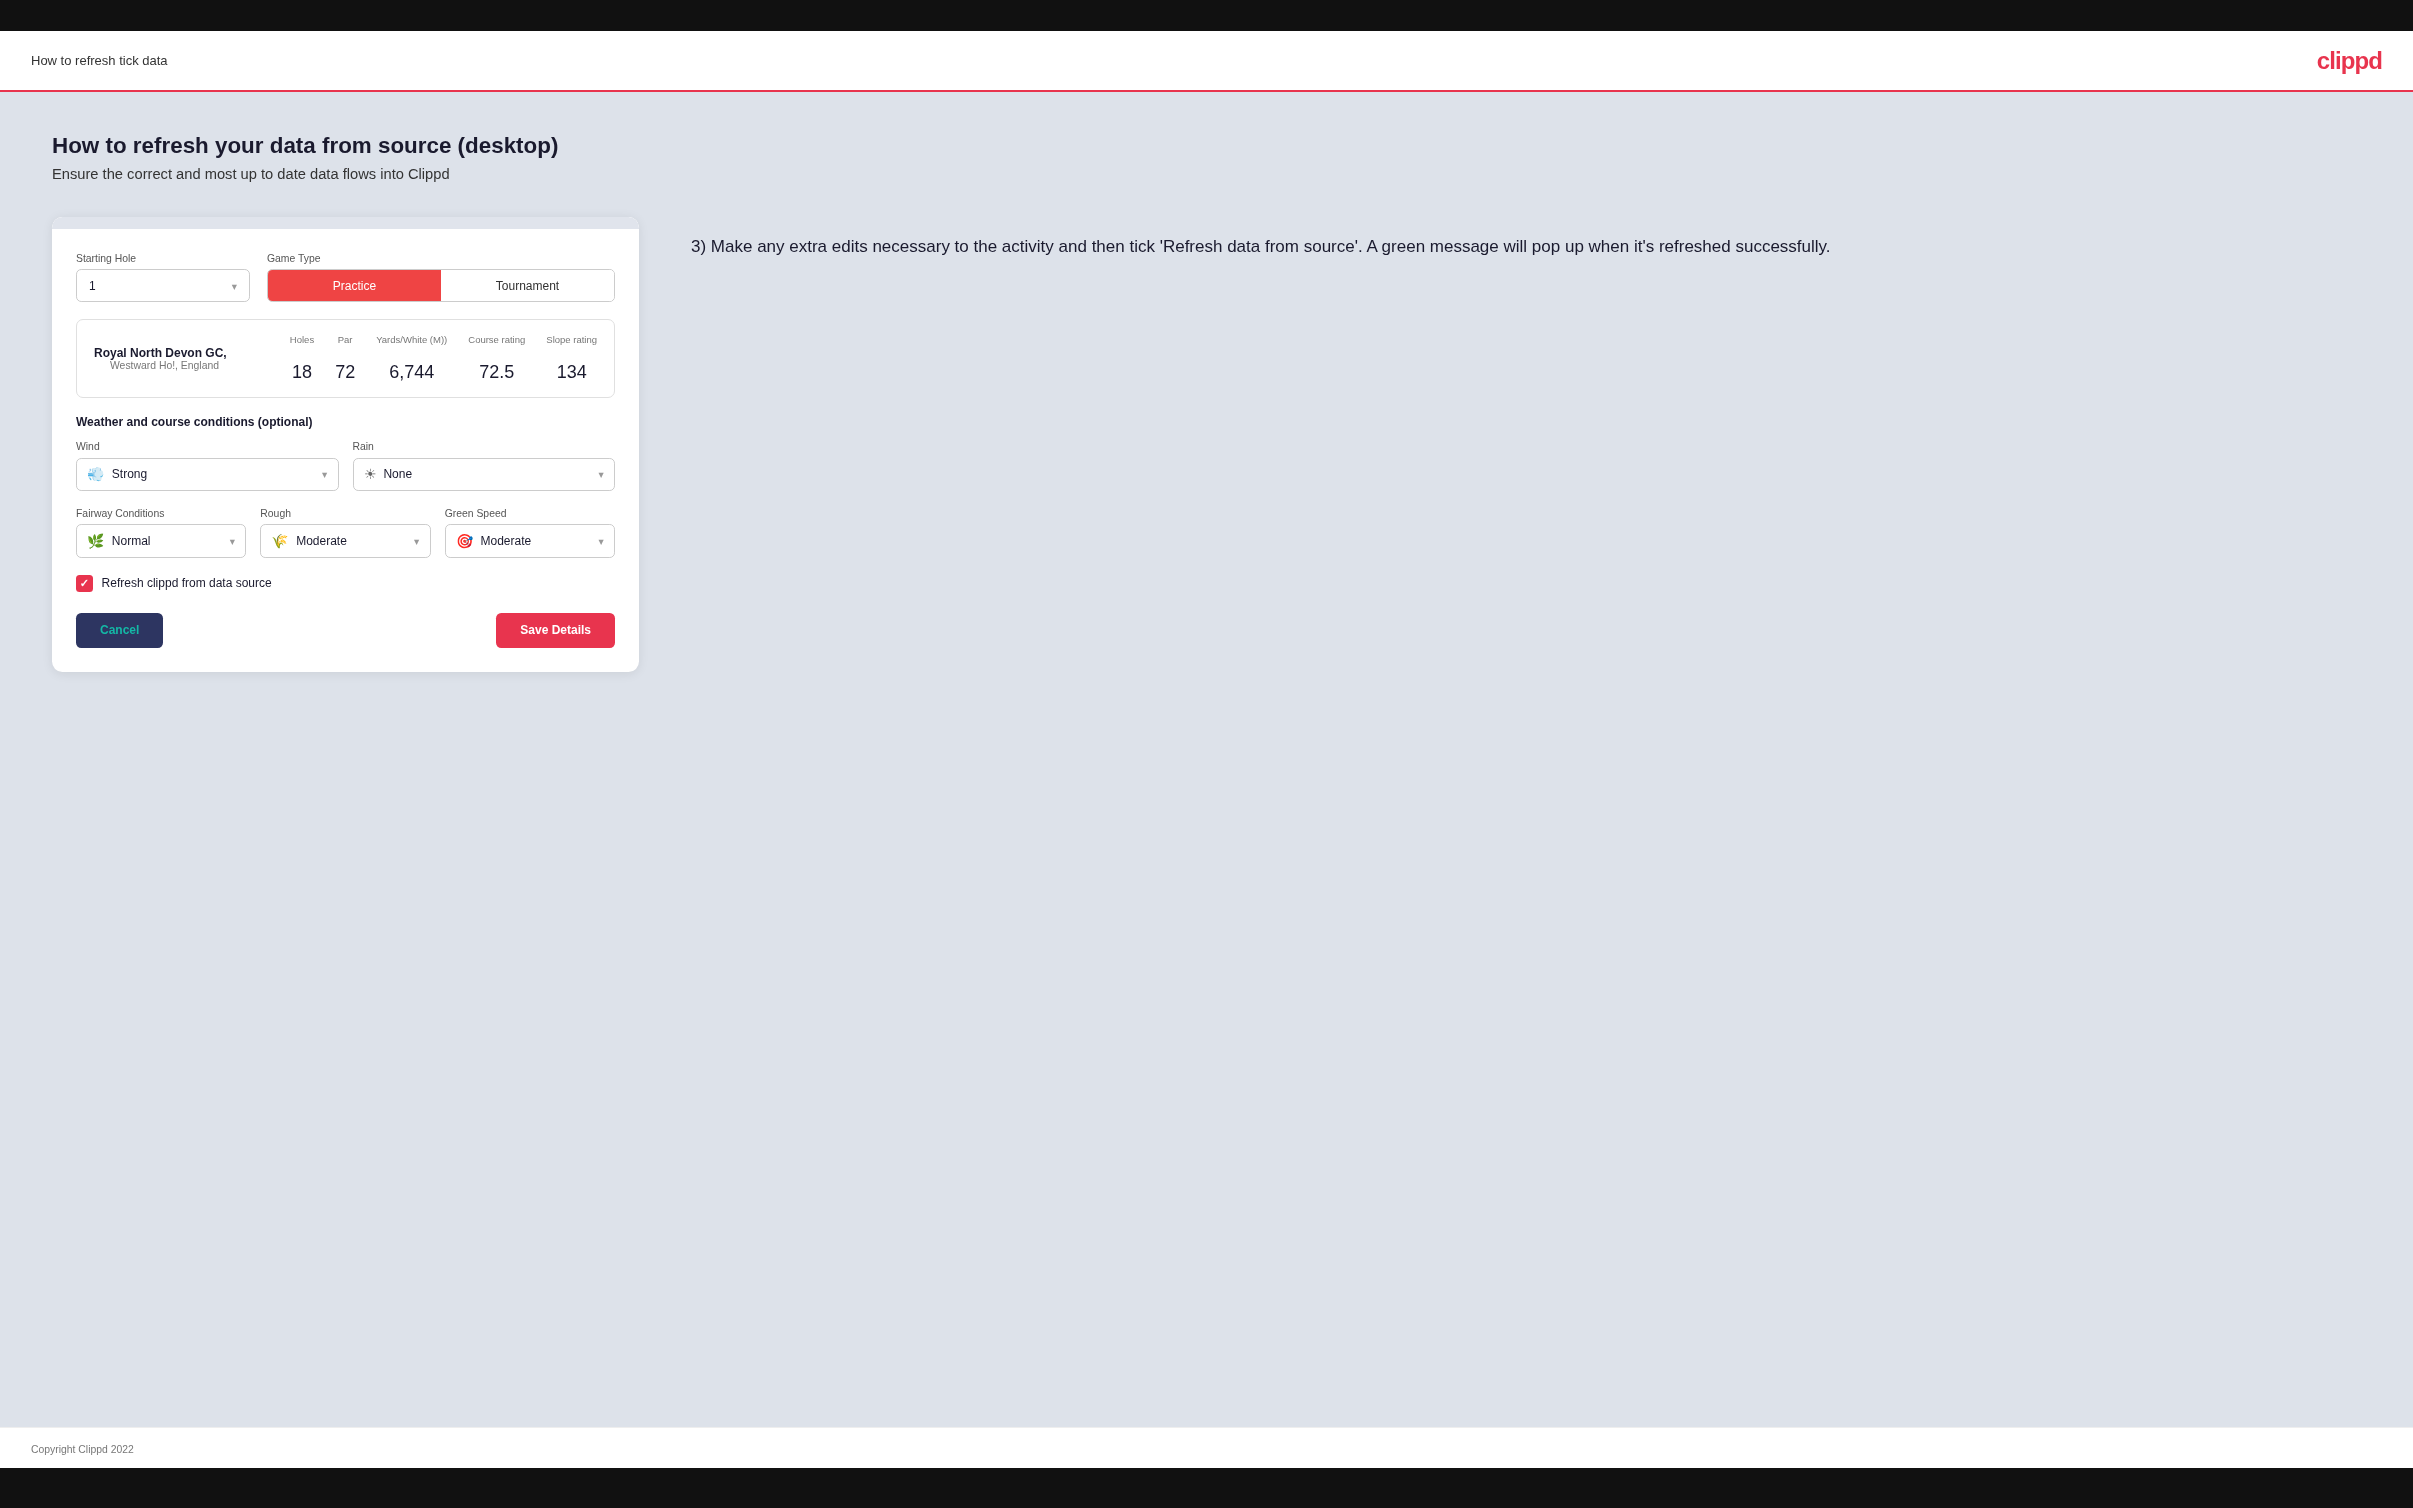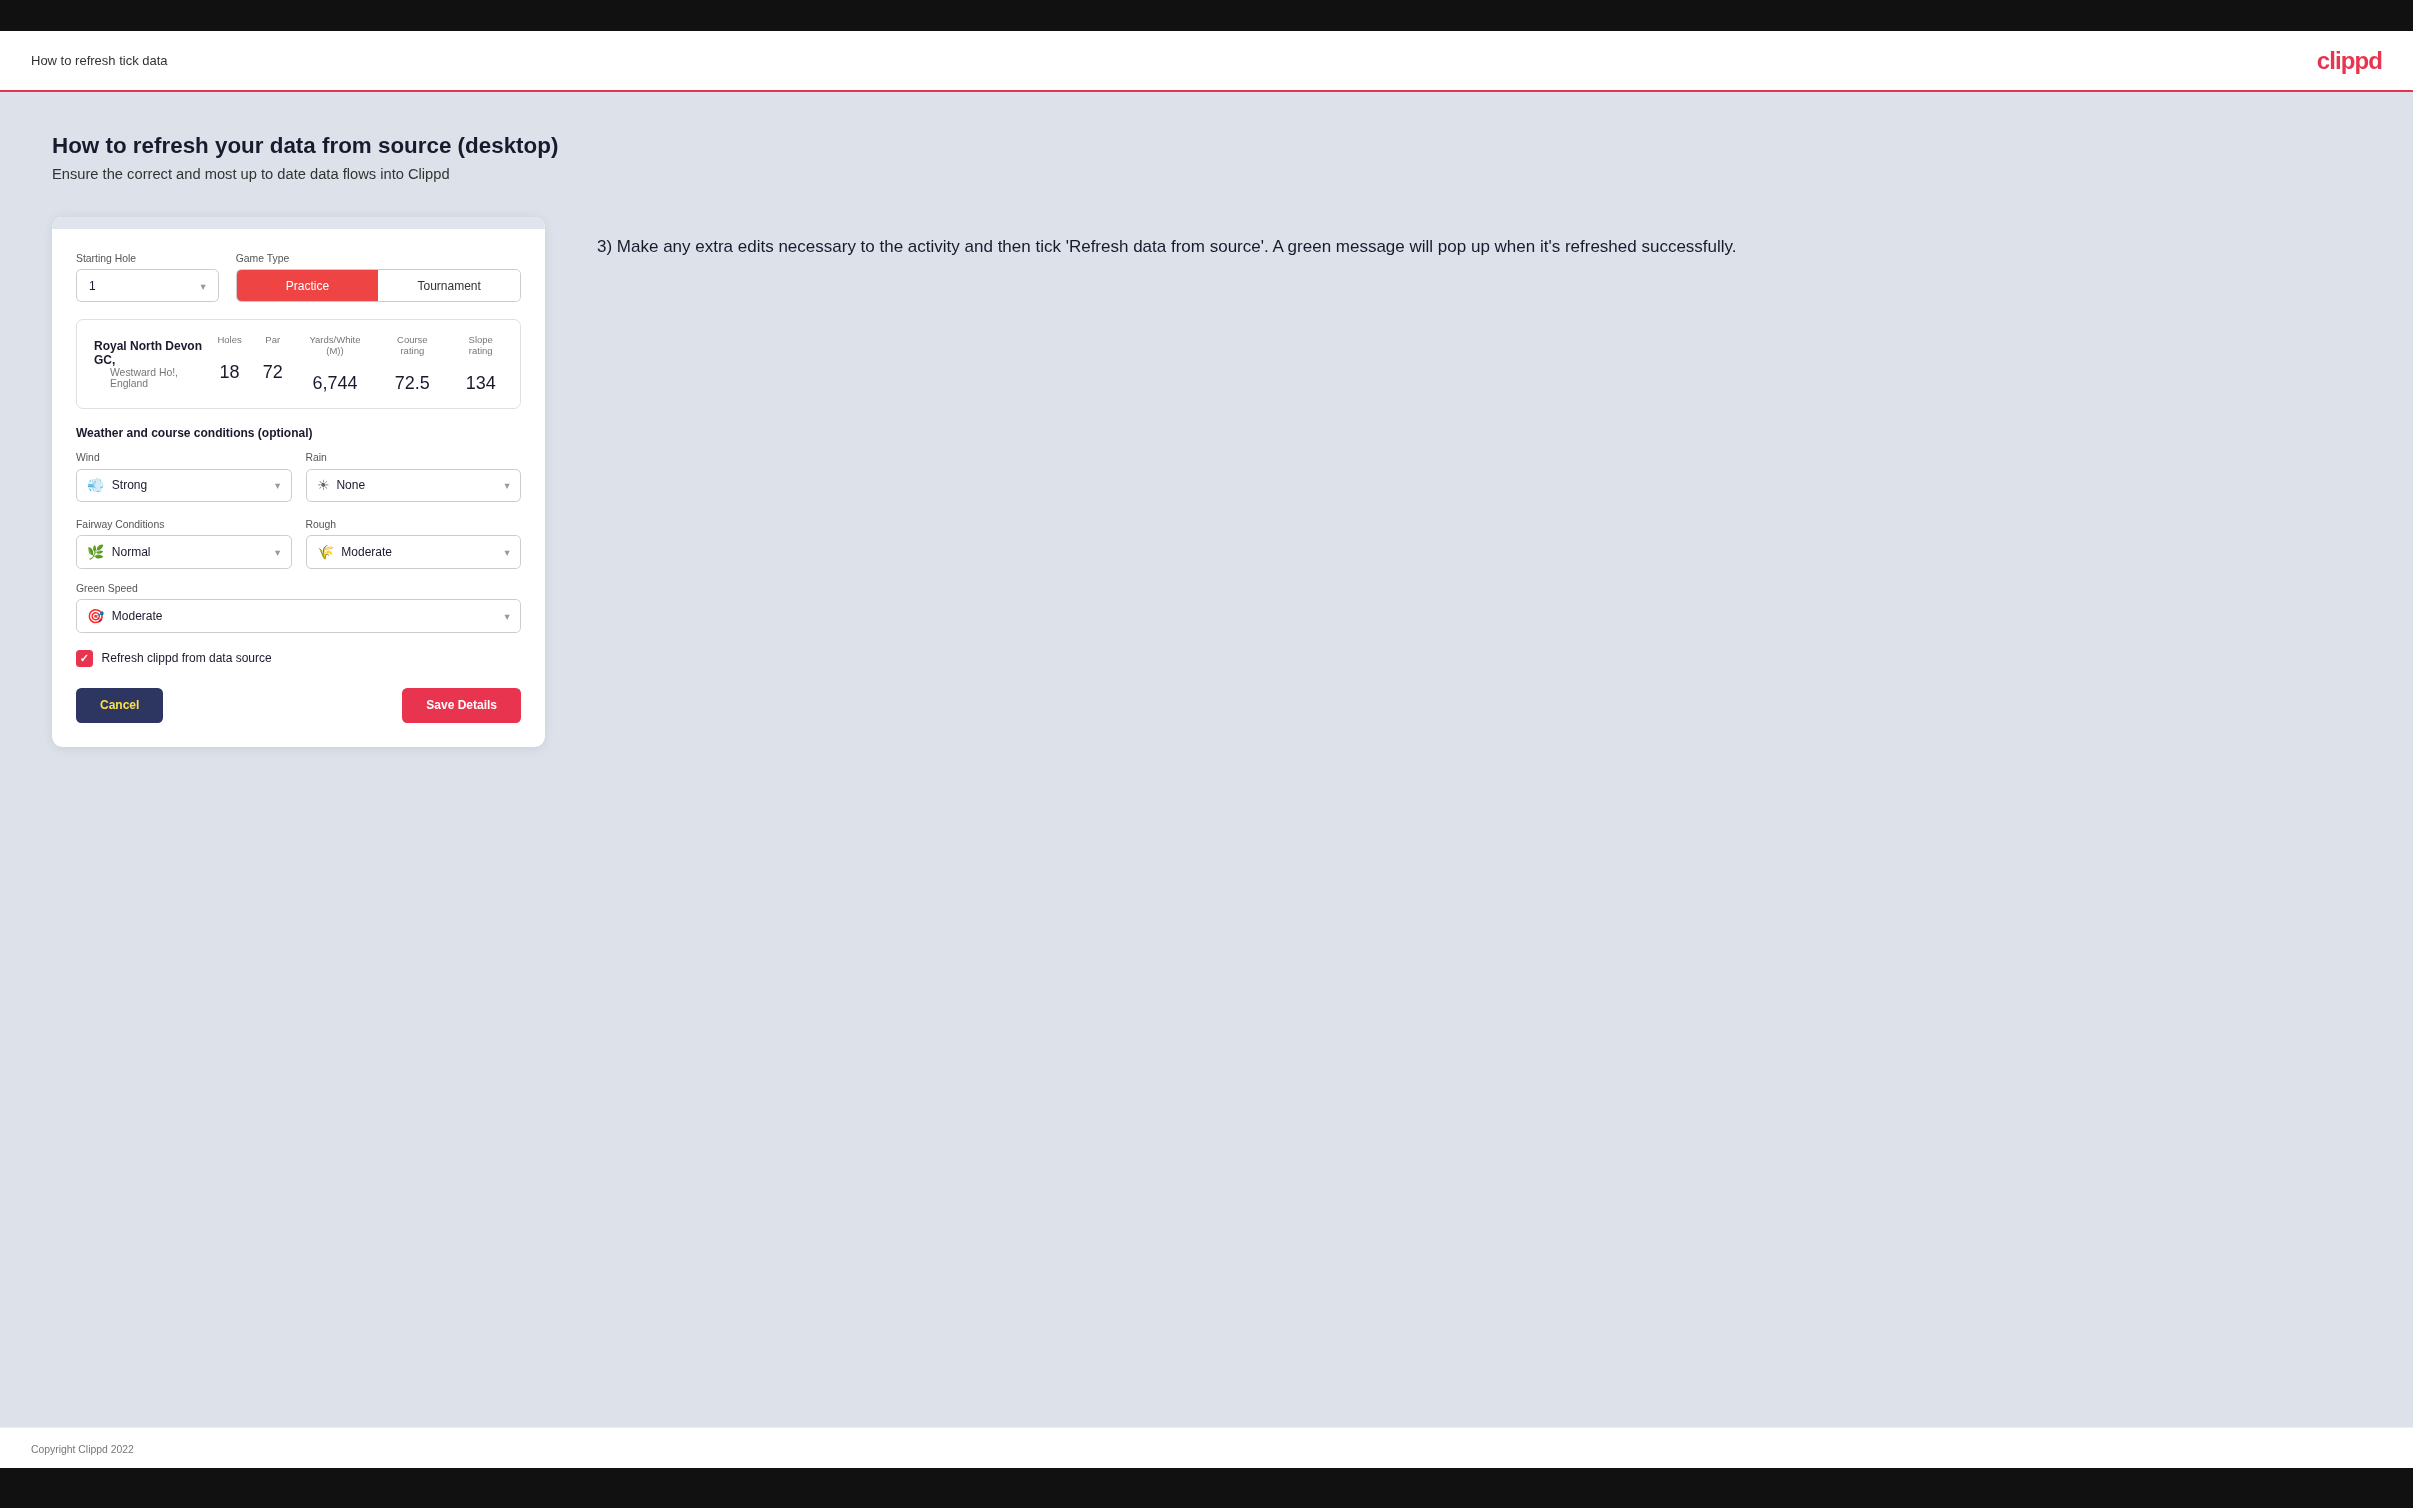--- a/index.html
+++ b/index.html
@@ -50,21 +50,21 @@
     }
     .main-layout {
       display: flex;
       gap: 52px;
       align-items: flex-start;
     }
     .form-card {
       background: #fff;
       border-radius: 10.4px;
       padding: 0;
-      width: 493px;
+      width: 587px;
       box-shadow: 0 1.7px 10.4px rgba(0,0,0,0.08);
       overflow: hidden;
     }
     .form-top-bar {
       background: #e0e4ec;
       height: 12px;
       border-radius: 10.4px 10.4px 0 0;
     }
     .form-inner {
       padding: 24px 24px 24px 24px;
@@ -233,21 +233,21 @@
       font-size: 12px;
       color: #1a1a2e;
     }
     .form-actions {
       display: flex;
       justify-content: space-between;
       align-items: center;
     }
     .cancel-btn {
       background: #2d3561;
-      color: #fde047;
+      color: #14b8a6;
       border: none;
       border-radius: 5.2px;
       padding: 10.4px 24px;
       font-size: 12px;
       font-weight: 600;
       cursor: pointer;
       text-align: center;
     }
     .save-btn {
       background: #e8344e;

